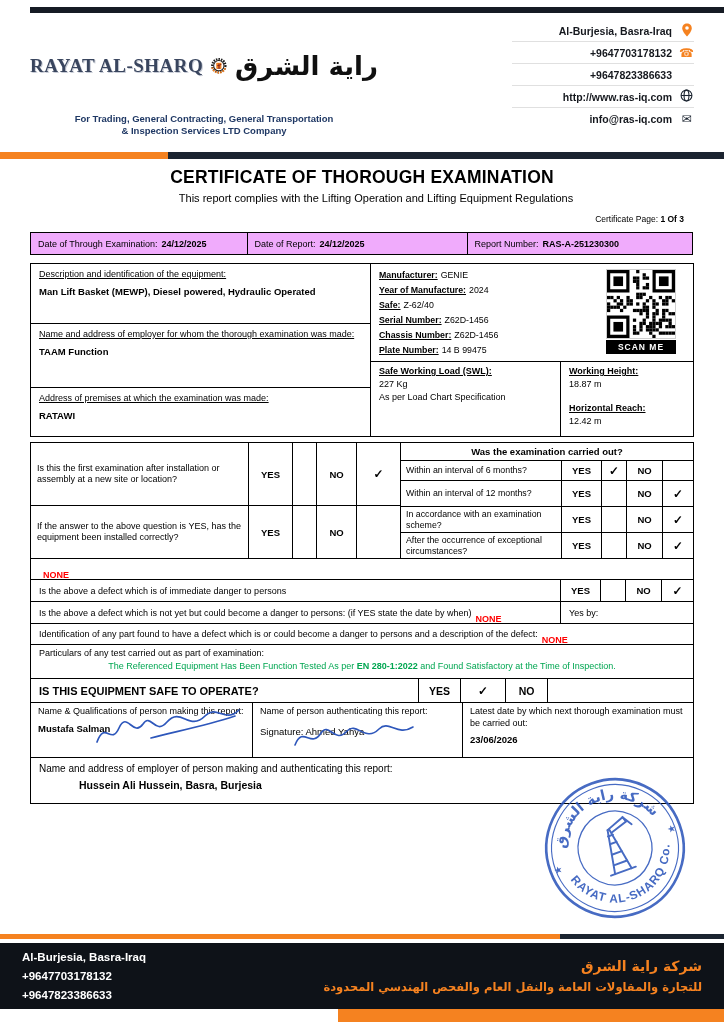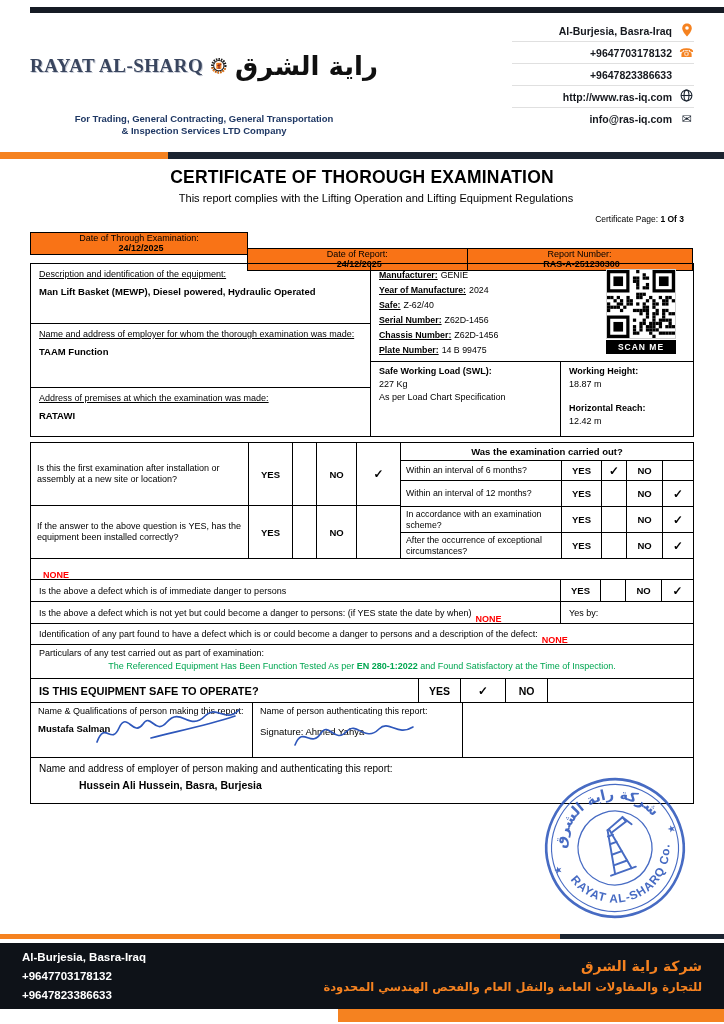--- a/index.html
+++ b/index.html
@@ -29,22 +29,22 @@
     background:linear-gradient(to right, #f58220 0 168px, #1b2430 168px); }
 
   
   .doc-title { position:absolute; top:167px; left:0; width:724px; text-align:center; font-size:17.5px; font-weight:bold; letter-spacing:.2px; }
   .doc-subtitle { position:absolute; top:192px; left:0; width:724px; text-align:center; font-size:11px;padding-left:28px; }
   .cert-page { position:absolute; top:214px; right:40px; font-size:8.5px; }
   .cert-page b { font-weight:bold; }
 
   
   .metarow { position:absolute; top:232px; left:30px; width:664px; height:23px; display:flex; }
-  .meta-cell { border:1.5px solid #000; height:23px; display:flex; align-items:center; padding:0 7px; background:#f97316; font-size:9px;flex-direction:column; }
-  .meta-cell + .meta-cell { margin-left:-1.5px;margin-top:16px; }
+  .meta-cell { border:1.5px solid #000; height:23px; display:flex; align-items:center; padding:0 7px; background:#f0abfc; font-size:9px; }
+  .meta-cell + .meta-cell { margin-left:-1.5px; }
   .m1 { width:218px; } .m2 { width:221.5px; } .m3 { width:226px; }
   .meta-cell .val { font-weight:bold; margin-left:4px; }
 
   
   .equip { position:absolute; top:263px; left:30px; width:664px; height:174px; border:1.5px solid #000; display:flex; }
   .eq-left { width:340px; border-right:1px solid #000; display:flex; flex-direction:column; }
   .eq-sec { padding:5px 8px; }
   .eq-sec1 { height:60px; border-bottom:1px solid #000; }
   .eq-sec2 { height:64px; border-bottom:1px solid #000; }
   .eq-sec3 { flex:1; }
@@ -56,21 +56,21 @@
   .specs { flex:1; padding:4px 8px; }
   .spec-line { line-height:15px; font-size:8.8px; white-space:nowrap; }
   .spec-line .sl { font-weight:bold; text-decoration:underline; }
   .spec-line .sv { margin-left:3px; }
   .qr-wrap { width:104px; padding-top:5px; display:flex; flex-direction:column; align-items:center; }
   .qr { width:70px; height:70px; border:1px solid #cfcfcf; }
   .scanme { width:70px; margin-top:1px; background:#000; color:#fff; font-weight:bold; font-size:8.5px; text-align:center; letter-spacing:1px; padding:2px 0; }
   .eq-bottom { flex:1; display:flex; }
   .swl-cell { width:190px; border-right:1px solid #000; padding:4px 8px; }
   .hh-cell { flex:1; padding:4px 8px; }
-  .bt { font-weight:bold; font-size:9px; }
+  .bt { font-weight:bold; text-decoration:underline; font-size:9px; }
   .bv { font-size:9px; margin-top:3px; }
   .hh-gap { height:14px; }
 
   
   .exam { position:absolute; top:442px; left:30px; width:664px; border:1.5px solid #000; background:#fff; }
   .exam .ctr { display:flex; align-items:center; justify-content:center; }
   .secA { display:flex; height:115px; }
   .exl { width:370px; border-right:1px solid #000; display:flex; flex-direction:column; }
   .exl-row { display:flex; }
   .exl-r1 { height:63px; border-bottom:1px solid #000; }
@@ -499,20 +499,24 @@
           <path d="M58,38 C80,32 112,26 142,16"></path>
         </svg>
       </div>
       <div class="sg sg2">
         <div>Name of person authenticating this report:</div>
         <div class="sg-plain">Signature: Ahmed Yahya</div>
         <svg class="sig-svg" style="left:38px; top:16px;" width="130" height="36" viewBox="0 0 130 36" fill="none" stroke="#2e57bb" stroke-width="1.6" stroke-linecap="round">
           <path d="M4,26 C12,6 20,30 30,14 C38,2 44,26 56,12 C66,2 74,24 88,10 C98,0 106,18 122,8"></path>
         </svg>
       </div>
+      <div class="sg sg3">
+        <div>Latest date by which next thorough examination must be carried out:</div>
+        <div class="sg-name">23/06/2026</div>
+      </div>
     </div>
 
     <div class="exrow row-emp">
       <div class="emp-lbl">Name and address of employer of person making and authenticating this report:</div>
       <div class="emp-val">Hussein Ali Hussein, Basra, Burjesia</div>
     </div>
   </div>
 
   <svg class="stamp" viewBox="0 0 200 200">
     <defs>

